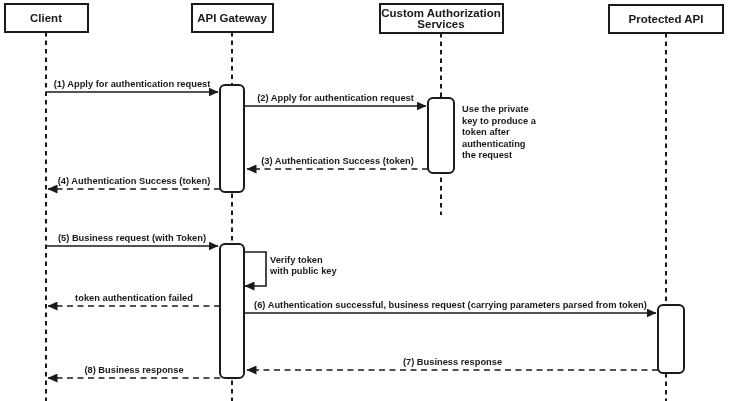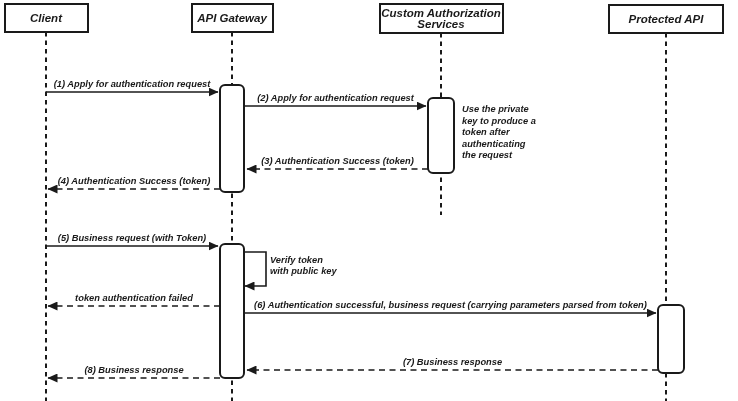--- a/index.html
+++ b/index.html
@@ -6,21 +6,20 @@
     margin: 0;
     padding: 0;
     background: #ffffff;
   }
   #stage {
     position: relative;
     width: 738px;
     height: 401px;
     background: #ffffff;
     overflow: hidden;
-    font-style: italic;
   }
   svg text {
     font-family: "Liberation Sans", "DejaVu Sans", sans-serif;
     fill: #1a1a1a;
     font-weight: bold;
   }
   svg .actor-label { font-size: 11.5px; }
   svg .msg-label   { font-size: 9.3px; }
   svg .note-label  { font-size: 9.3px; }
 </style>

